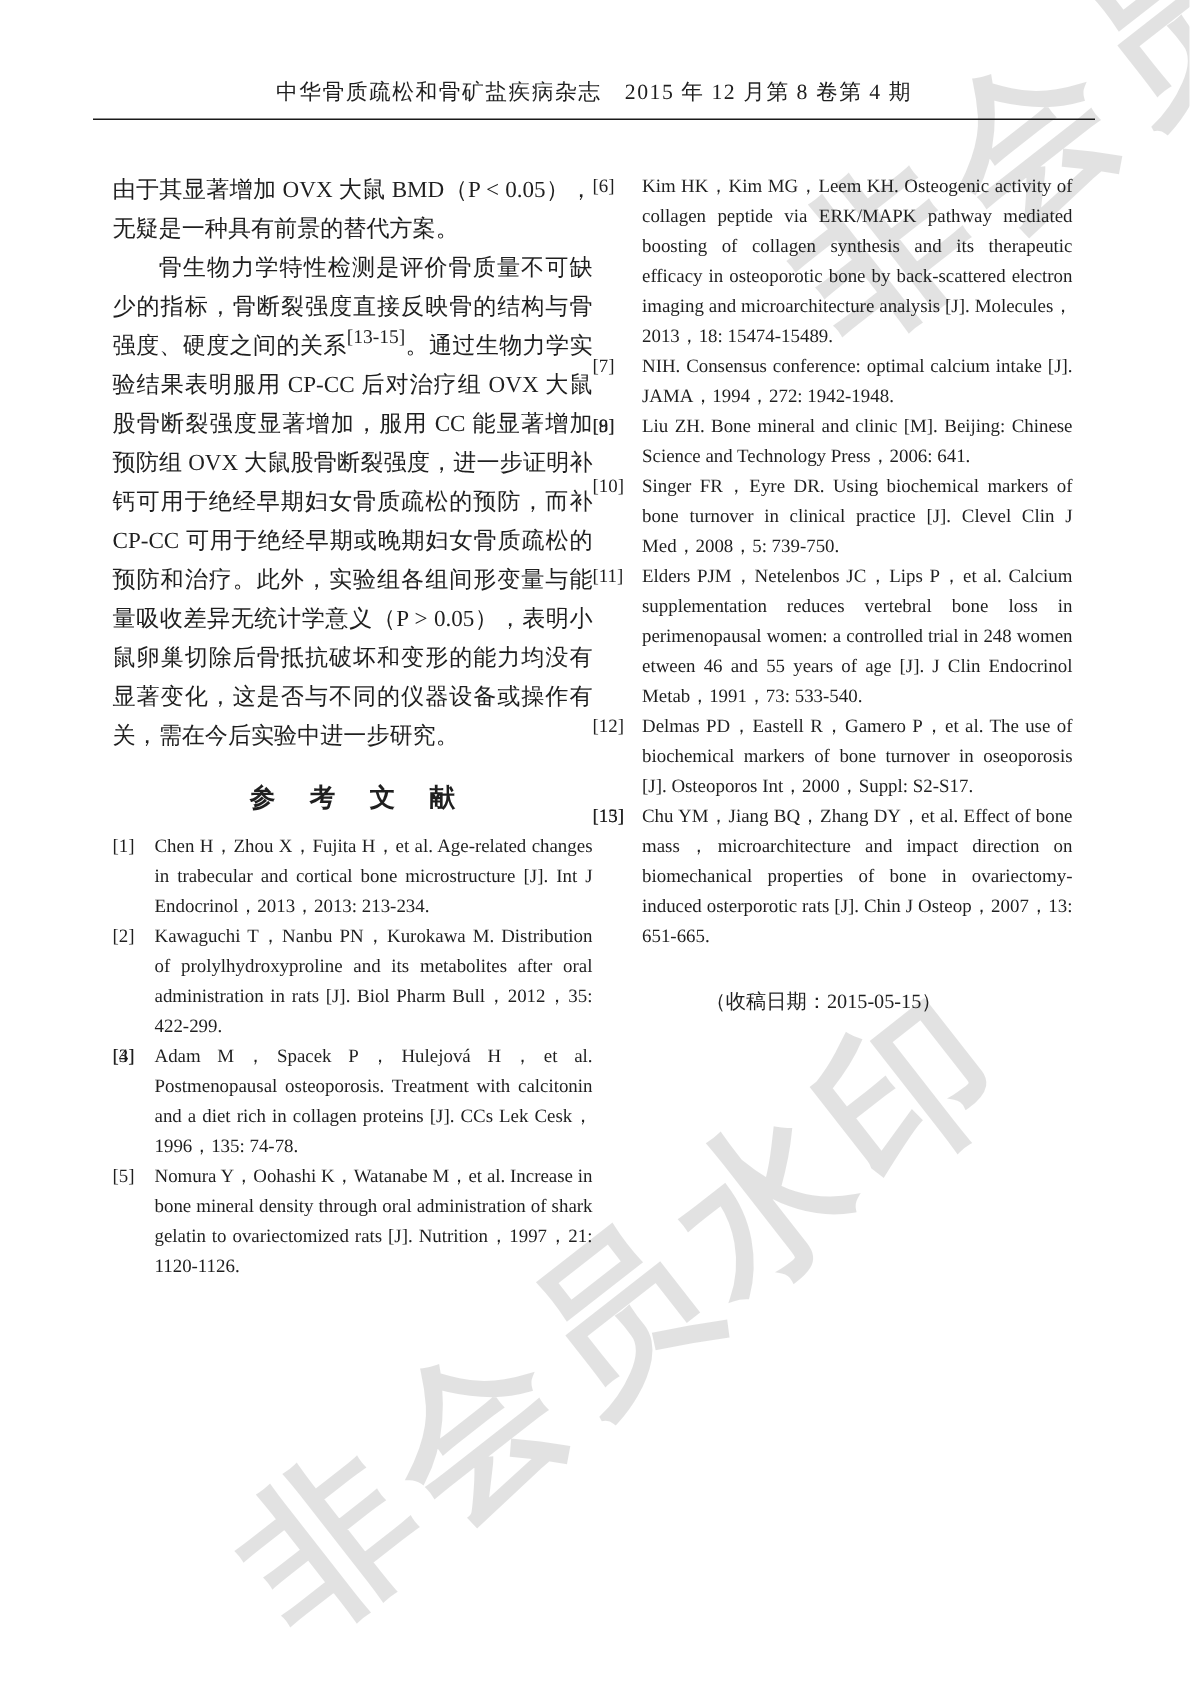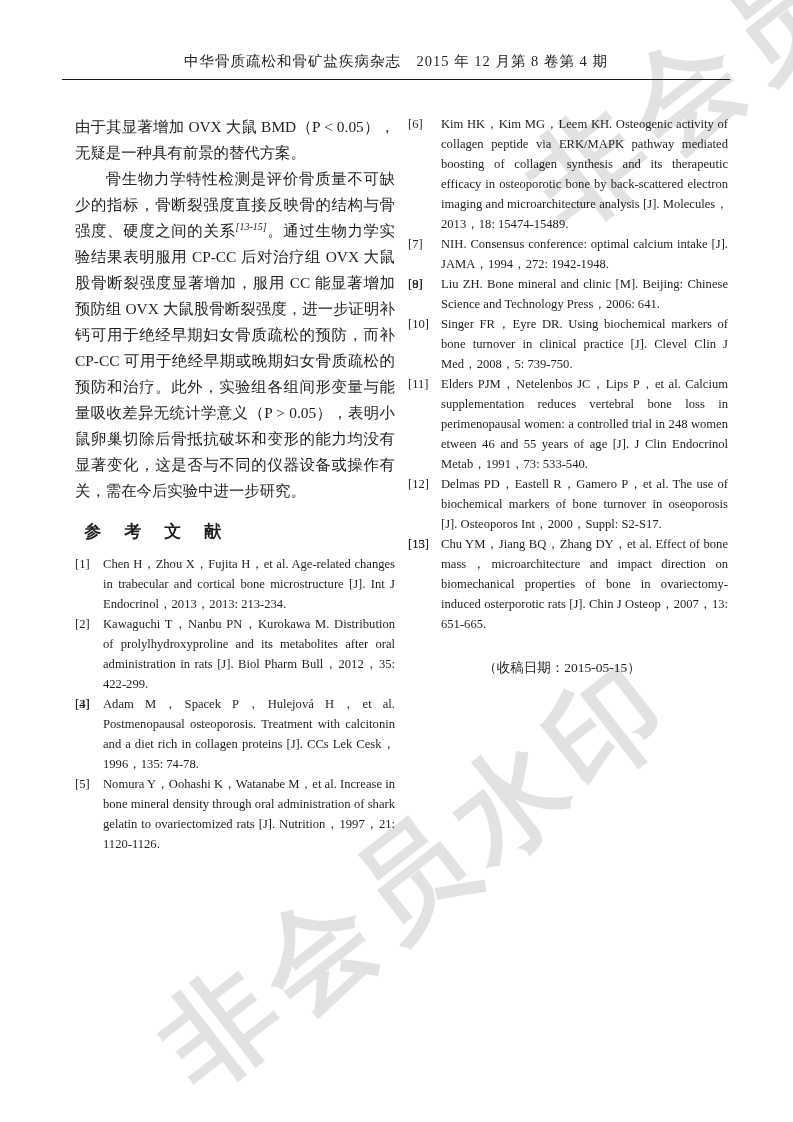--- a/index.html
+++ b/index.html
@@ -15,26 +15,26 @@
     user-select:none;z-index:0;
   }
   .wm-main{left:112px;top:800px;}
   .wm-top{left:480px;top:-60px;}
   .content{position:relative;z-index:1;}
   .page-header{position:absolute;left:62px;top:52px;width:668px;text-align:center;}
   .header-cn{font-size:14.5px;letter-spacing:1px;}
   .header-en{font-size:13.5px;margin-top:7px;position:relative;letter-spacing:0.2px;}
   .page-badge{position:absolute;right:0;top:1px;font-size:13px;}
   .header-rule{border:none;border-top:1.6px solid #1a1a1a;margin:8px 0 0 0;}
-  .columns{position:absolute;left:75px;top:114px;width:653px;display:flex;gap:13px;}
+  .columns{position:absolute;left:75px;top:114px;width:653px;display:flex;}
   .col{width:320px;}
   .body-text{font-size:15.4px;line-height:26px;text-align:justify;margin:0;}
   .para-indent{text-indent:2em;}
-  .sup-ref{font-size:10px;vertical-align:super;line-height:0;font-style:italic;}
-  .refs-heading{font-size:17px;font-weight:bold;
+  .sup-ref{font-size:13px;vertical-align:super;line-height:0;}
+  .refs-heading{font-size:17px;font-weight:bold;text-align:center;
     letter-spacing:0.55em;text-indent:0.55em;margin:16px 0 11px 0;}
   .ref-list{list-style:none;margin:0;padding:0;font-size:12.6px;line-height:20px;text-align:justify;}
   .ref-item{position:relative;padding-left:28px;}
   .col-right .ref-item{padding-left:33px;}
   .ref-label{position:absolute;left:0;top:0;}
   .received-date{font-size:13.5px;text-align:center;margin-top:25px;padding-right:12px;}
 </style>
 </head>
 <body>
 

